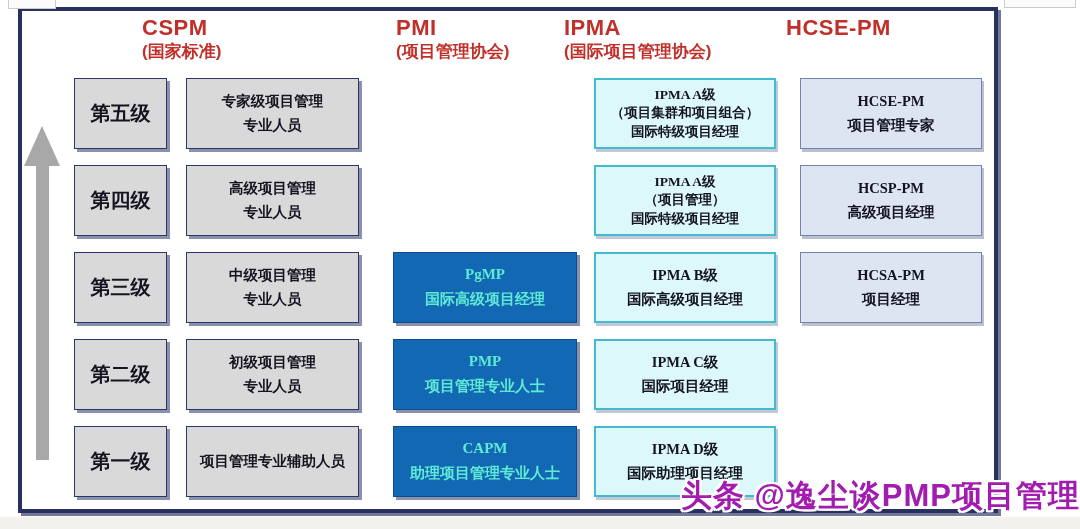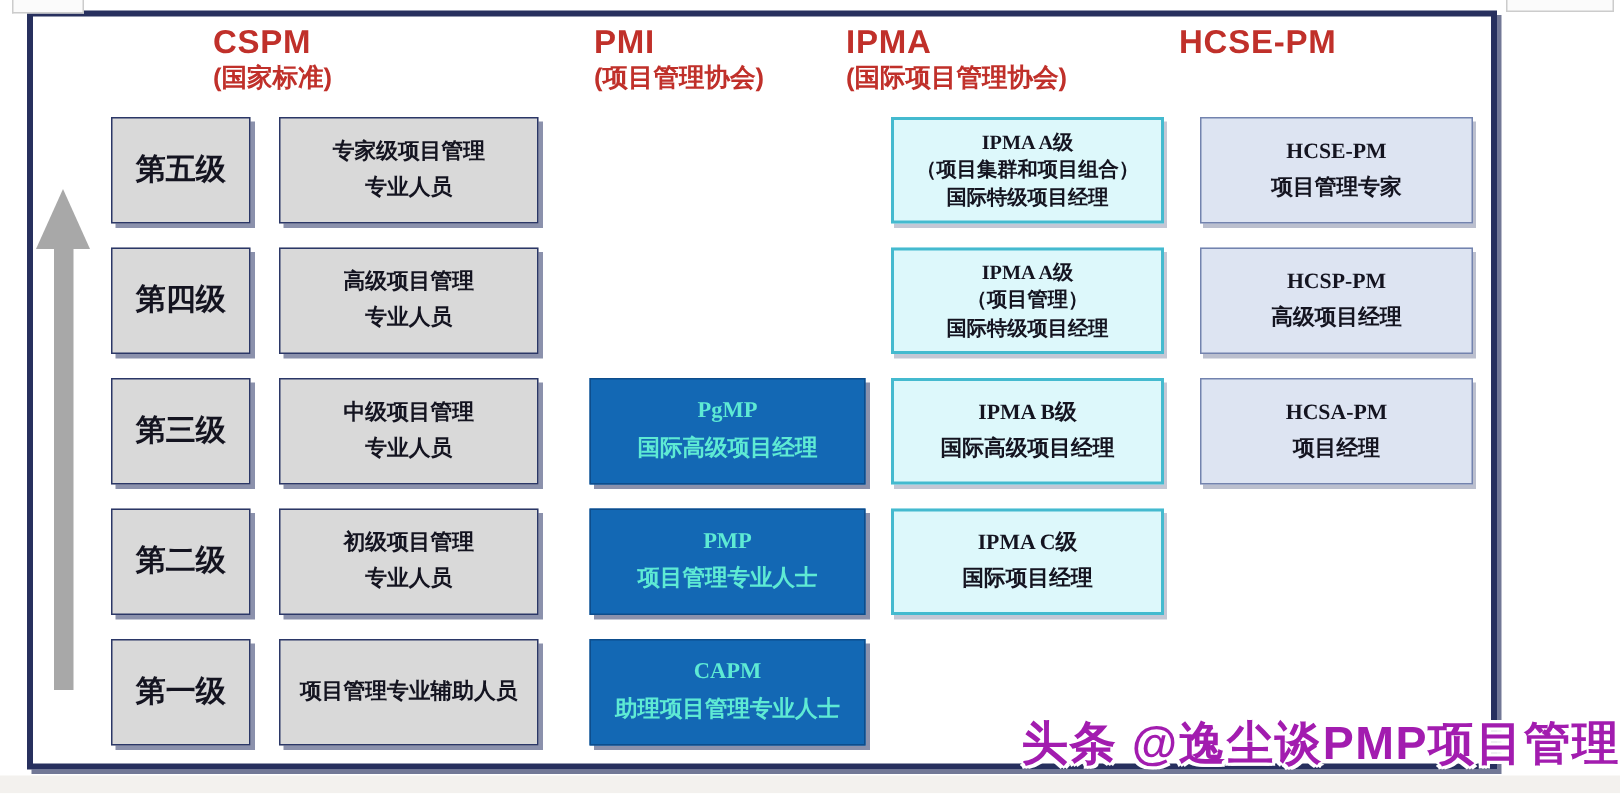--- a/index.html
+++ b/index.html
@@ -153,20 +153,24 @@
     <div class="line">国际特级项目经理</div>
   </div>
   <div class="box cyan col-ipma r2">
     <div class="line">IPMA B级</div>
     <div class="line">国际高级项目经理</div>
   </div>
   <div class="box cyan col-ipma r3">
     <div class="line">IPMA C级</div>
     <div class="line">国际项目经理</div>
   </div>
+  <div class="box cyan col-ipma r4">
+    <div class="line">IPMA D级</div>
+    <div class="line">国际助理项目经理</div>
+  </div>
 
   <div class="box lav col-hcse r0">
     <div class="line">HCSE-PM</div>
     <div class="line">项目管理专家</div>
   </div>
   <div class="box lav col-hcse r1">
     <div class="line">HCSP-PM</div>
     <div class="line">高级项目经理</div>
   </div>
   <div class="box lav col-hcse r2">

